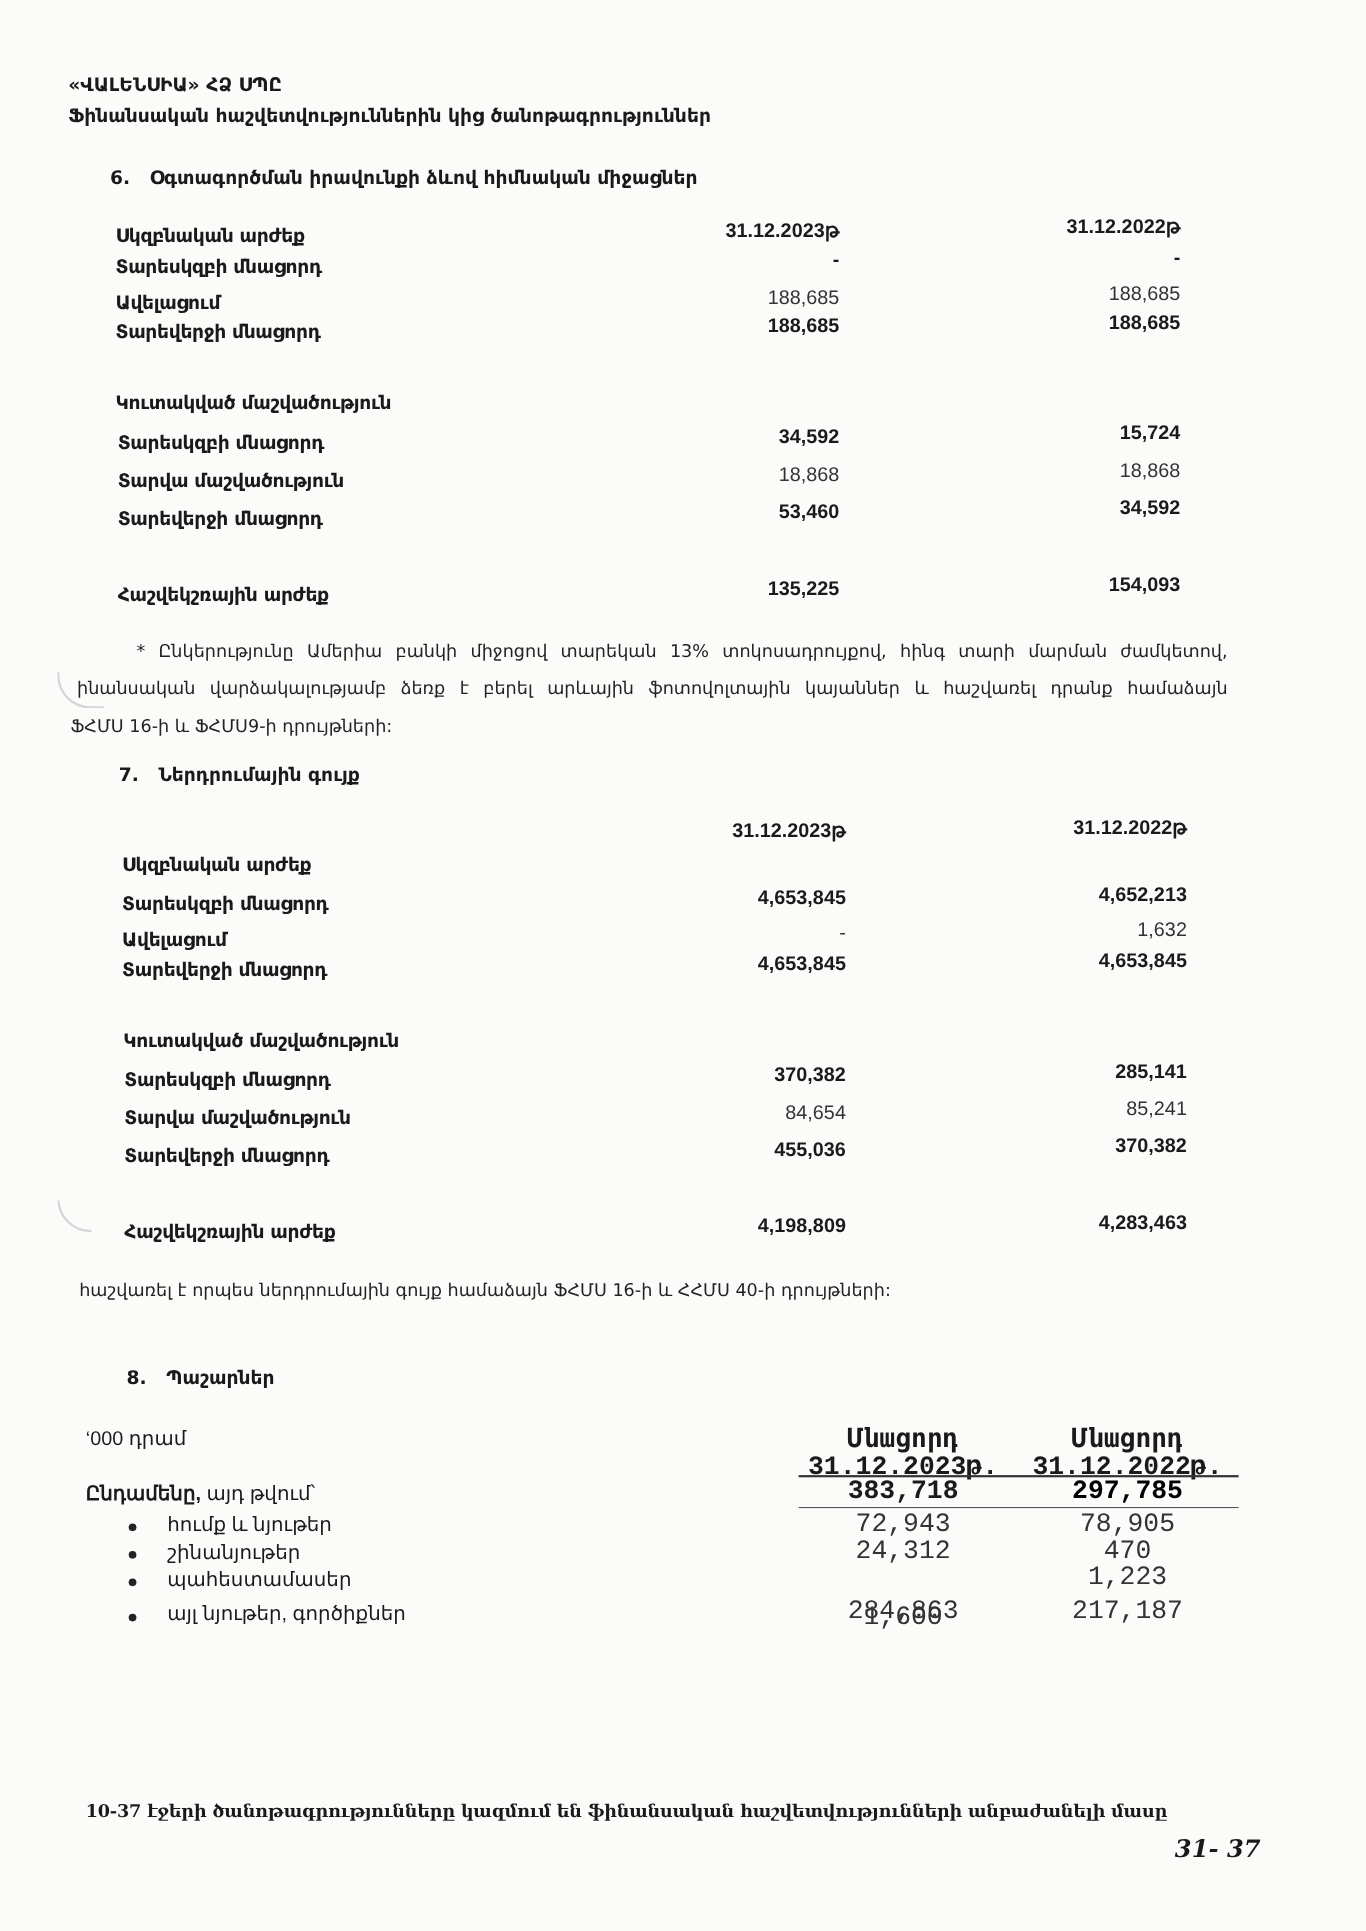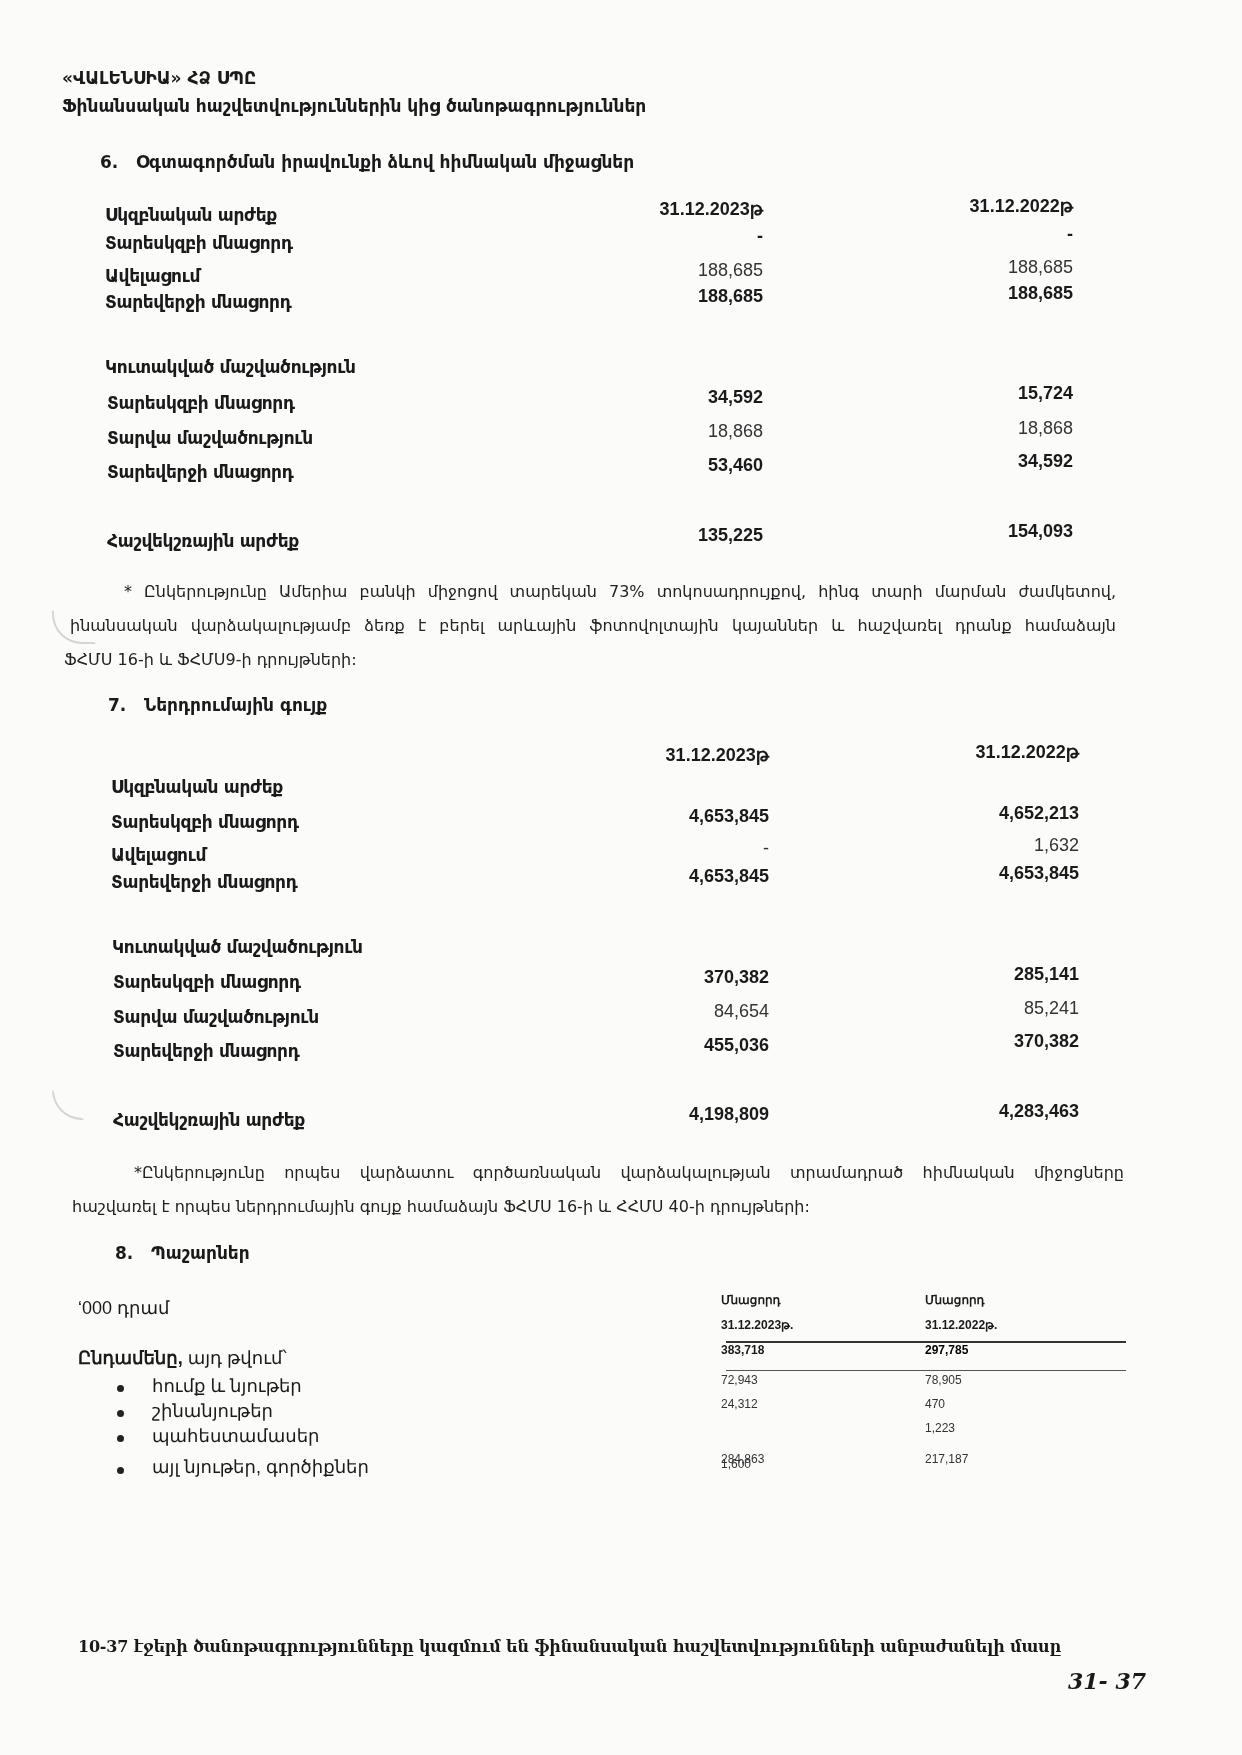--- a/index.html
+++ b/index.html
@@ -13,21 +13,21 @@
     .sec { font-size: 17px; font-weight: bold; }
     .lbl { font-size: 17px; font-weight: bold; letter-spacing: -0.3px; }
     .num { font-family: "Liberation Sans", sans-serif; font-size: 18px; text-align: right; width: 200px; }
     .num.b { font-weight: bold; }
     .num.r { font-weight: normal; color: #333; }
     .date { font-family: "Liberation Sans", sans-serif; font-size: 18px; font-weight: bold; text-align: right; width: 200px; }
     .note { font-family: "DejaVu Sans", sans-serif; font-size: 16px; line-height: 34px; text-align: justify; color: #222; }
     .note .line { display: block; text-align: justify; text-align-last: justify; white-space: nowrap; }
     .note .line.last { text-align-last: left; }
     .t8 { font-family: "Liberation Sans", sans-serif; font-size: 18px; }
-    .t8num { font-family: Liberation Sans, sans-serif; font-size: 12px; text-align: left; width: 200px; color: #333; }
+    .t8num { font-family: Liberation Mono, monospace; font-size: 24px; text-align: center; width: 200px; color: #333; }
     .rule { position: absolute; height: 1.5px; background: #333; }
     .bullet { width: 7px; height: 7px; border-radius: 50%; background: #222; position: absolute; }
     .footer { font-family: "DejaVu Serif", serif; font-size: 16px; font-weight: bold; letter-spacing: -0.2px; }
     .pg { font-family: "DejaVu Serif", serif; font-size: 22px; font-style: italic; font-weight: bold; }
     .mark { position: absolute; border: 2px solid #d9d9d9; border-color: transparent transparent #d5d5d5 #d5d5d5; border-radius: 0 0 0 30px; }
   </style>
 </head>
 <body>
 
 <div class="abs hdr" style="left:62px;top:68px;">«ՎԱԼԵՆՍԻԱ» ՀՁ ՍՊԸ</div>
@@ -65,21 +65,21 @@
 
 <div class="abs lbl" style="left:107px;top:462px;">Տարեվերջի մնացորդ</div>
 <div class="abs num b" style="left:563px;top:455px;">53,460</div>
 <div class="abs num b" style="left:873px;top:451px;">34,592</div>
 
 <div class="abs lbl" style="left:107px;top:531px;">Հաշվեկշռային արժեք</div>
 <div class="abs num b" style="left:563px;top:525px;">135,225</div>
 <div class="abs num b" style="left:873px;top:521px;">154,093</div>
 
 <div class="abs note" style="left:64px;top:575px;width:1052px;">
-  <span class="line" style="padding-left:60px;">* Ընկերությունը Ամերիա բանկի միջոցով տարեկան 73% տոկոսադրույքով, հինգ տարի մարման ժամկետով,</span>
+  <span class="line" style="padding-left:60px;">* Ընկերությունը Ամերիա բանկի միջոցով տարեկան 13% տոկոսադրույքով, հինգ տարի մարման ժամկետով,</span>
   <span class="line" style="padding-left:6px;">ինանսական վարձակալությամբ ձեռք է բերել արևային ֆոտովոլտային կայաններ և հաշվառել դրանք համաձայն</span>
   <span class="line last">ՖՀՄՍ 16-ի և ՖՀՄՍ9-ի դրույթների:</span>
 </div>
 <div class="mark" style="left:52px;top:610px;width:40px;height:30px;"></div>
 
 <div class="abs sec" style="left:108px;top:695px;">
   <span>7.</span>&nbsp;&nbsp;&nbsp;<span>Ներդրումային գույք</span>
 </div>
 
 <div class="abs date" style="left:569px;top:744px;">31.12.2023թ</div>
@@ -112,21 +112,20 @@
 <div class="abs lbl" style="left:113px;top:1041px;">Տարեվերջի մնացորդ</div>
 <div class="abs num b" style="left:569px;top:1035px;">455,036</div>
 <div class="abs num b" style="left:879px;top:1031px;">370,382</div>
 
 <div class="abs lbl" style="left:113px;top:1110px;">Հաշվեկշռային արժեք</div>
 <div class="abs num b" style="left:569px;top:1104px;">4,198,809</div>
 <div class="abs num b" style="left:879px;top:1101px;">4,283,463</div>
 <div class="mark" style="left:52px;top:1090px;width:28px;height:26px;"></div>
 
 <div class="abs note" style="left:72px;top:1156px;width:1052px;">
-  <span class="line" style="padding-left:62px;">*Ընկերությունը որպես վարձատու գործառնական վարձակալության տրամադրած հիմնական միջոցները</span>
   <span class="line last">հաշվառել է որպես ներդրումային գույք համաձայն ՖՀՄՍ 16-ի և ՀՀՄՍ 40-ի դրույթների:</span>
 </div>
 
 <div class="abs sec" style="left:115px;top:1243px;">
   <span>8.</span>&nbsp;&nbsp;&nbsp;<span>Պաշարներ</span>
 </div>
 
 <div class="abs t8" style="left:78px;top:1297px;">‘000 դրամ</div>
 
 <div class="abs t8num" style="left:721px;top:1293px;font-weight:bold;color:#1a1a1a;">Մնացորդ</div>

